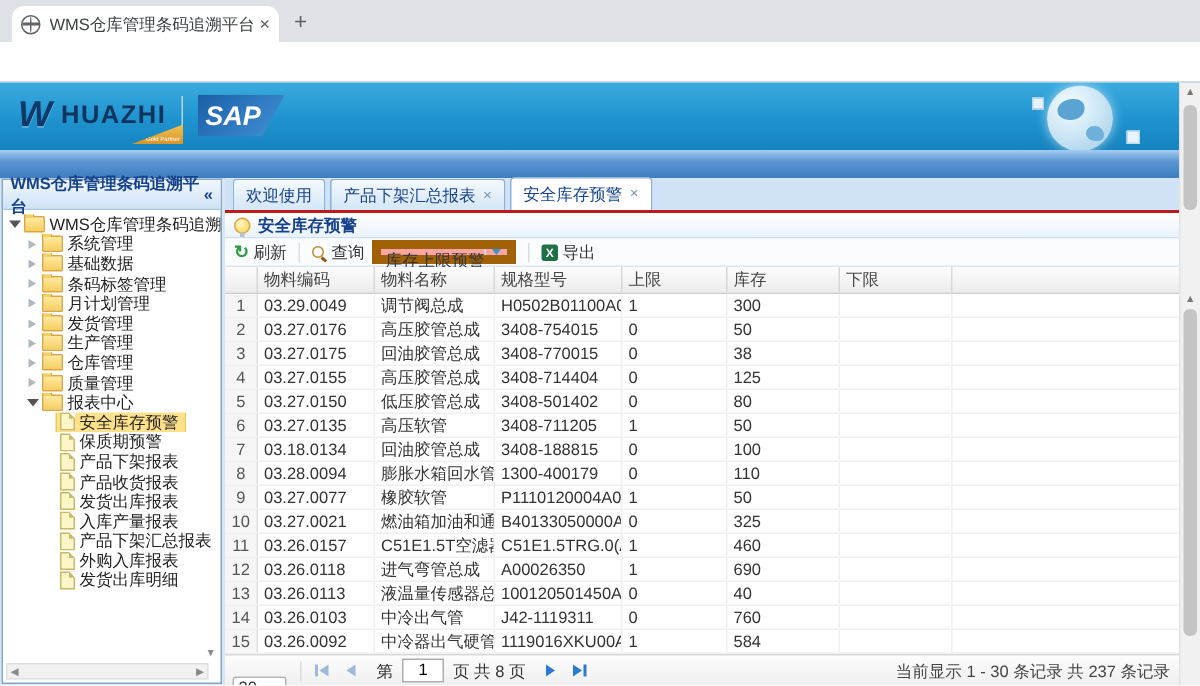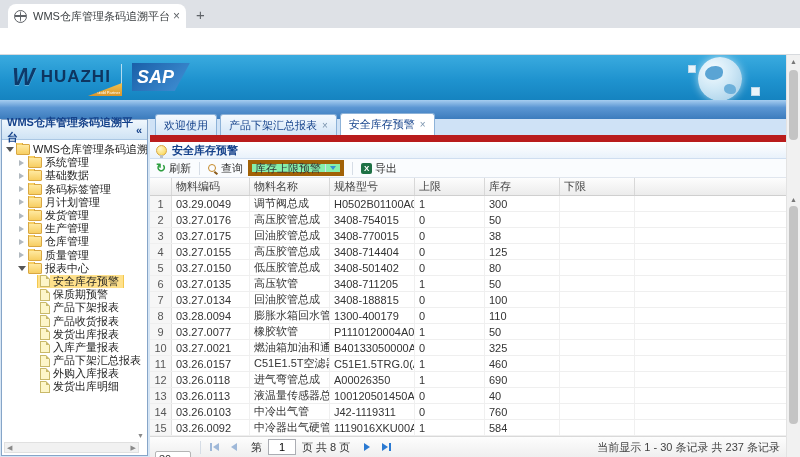--- a/index.html
+++ b/index.html
@@ -71,37 +71,37 @@
   .ticon.leaf:before{content:"";position:absolute;right:-1px;top:-1px;border:2.5px solid #fff;border-left-color:#c9b96a;border-bottom-color:#c9b96a;width:0;height:0;}
   .tlabel{color:#222;}
   .tree-item.selected .selwrap{background:#ffe18b;outline:1px solid #f3c84f;}
   .selwrap{display:flex;align-items:center;padding-right:4px;}
   .sb-up{position:absolute;right:3px;top:23px;color:#8a8a8a;font-size:7px;}
   .sb-down{position:absolute;right:3px;bottom:16px;color:#8a8a8a;font-size:7px;}
   .sb-hscroll{position:absolute;left:2px;bottom:2px;width:135px;height:11px;background:#f1f1f1;border:1px solid #e0e0e0;
     box-sizing:border-box;display:flex;align-items:center;justify-content:space-between;padding:0 2px;color:#8a8a8a;font-size:7px;}
   
   .content{position:absolute;left:150px;top:0;width:636px;height:338px;background:#fff;}
-  .ctabs{position:absolute;left:0;top:0;width:636px;height:23px;background:#cfe2f6;border-bottom:7px solid #b91c1c;box-sizing:border-box;display:flex;align-items:flex-end;padding-left:5px;}
+  .ctabs{position:absolute;left:0;top:0;width:636px;height:23px;background:#cfe2f6;border-bottom:2px solid #b91c1c;box-sizing:border-box;display:flex;align-items:flex-end;padding-left:5px;}
   .ctab{height:20px;margin-right:3px;border:1px solid #8db2d8;border-bottom:none;border-radius:3px 3px 0 0;
     background:linear-gradient(180deg,#f4f9fe,#d4e6f7);display:flex;align-items:center;padding:0 8px;color:#15428b;}
   .ctab.active{background:#fff;height:21px;position:relative;}
   .ctab .x{margin-left:5px;color:#7a93ad;font-size:10px;}
   .phdr{position:absolute;left:0;top:23px;width:636px;height:17px;background:linear-gradient(180deg,#ffffff,#e9f2fb);
     border-bottom:1px solid #cfdef0;box-sizing:border-box;display:flex;align-items:center;padding-left:6px;color:#15428b;font-weight:bold;}
   .bulb{width:9px;height:9px;border-radius:50%;background:radial-gradient(circle at 35% 30%,#fff6c8,#f8d34a);border:1px solid #d9a741;margin-right:5px;position:relative;}
   .bulb:after{content:"";position:absolute;left:3px;bottom:-3px;width:3px;height:2.5px;background:#b9c0c6;}
   .cbar{position:absolute;left:0;top:40px;width:636px;height:19px;background:#fafcfe;border-bottom:1px solid #e0e6ee;
     box-sizing:border-box;display:flex;align-items:center;padding-left:6px;gap:5px;}
   .tbtn{display:flex;align-items:center;gap:3px;color:#333;}
   .ico-refresh{color:#2d9e3f;font-weight:bold;font-size:12px;line-height:10px;}
   .ico-mag{width:6px;height:6px;border:1.5px solid #c58a2a;border-radius:50%;position:relative;margin-right:2px;}
   .ico-mag:after{content:"";position:absolute;right:-3px;bottom:-2.5px;width:4px;height:1.6px;background:#8a5a1a;transform:rotate(40deg);}
   .tsep{width:1px;height:13px;background:#d6dde6;margin:0 3px;}
-  .tsel{width:96px;height:16px;border:4px solid #a16207;background:#86efac;display:flex;align-items:center;justify-content:space-between;padding-left:3px;box-sizing:border-box;}
+  .tsel{width:96px;height:16px;border:6px solid #a16207;background:#fca5a5;display:flex;justify-content:space-between;padding-left:3px;box-sizing:border-box;}
   .tsel .chv{width:14px;height:100%;border-left:1px solid #cfe0f0;display:flex;align-items:center;justify-content:center;}
   .chv i{width:0;height:0;border-left:3.5px solid transparent;border-right:3.5px solid transparent;border-top:4.5px solid #3892d3;}
   .ico-xls{width:11px;height:11px;background:#1e7145;border-radius:2px;color:#fff;font-size:8px;font-weight:bold;
     display:flex;align-items:center;justify-content:center;}
   
   .ghead{position:absolute;left:0;top:59px;width:636px;height:18px;background:linear-gradient(180deg,#fdfdfd,#ececec);
     border-bottom:1px solid #cfcfcf;box-sizing:border-box;display:flex;color:#444;}
   .ghead .cell{border-right:1px solid #d8d8d8;display:flex;align-items:center;padding-left:4px;box-sizing:border-box;overflow:hidden;white-space:nowrap;}
   .grows{position:absolute;left:0;top:77px;width:636px;height:240px;overflow:hidden;}
   .grow{height:16px;display:flex;border-bottom:1px solid #efefef;box-sizing:border-box;background:#fff;}
@@ -457,21 +457,21 @@
             <div class="cell c1">03.27.0135</div>
             <div class="cell c2">高压软管</div>
             <div class="cell c3">3408-711205</div>
             <div class="cell c4">1</div>
             <div class="cell c5">50</div>
             <div class="cell c6"></div>
             <div class="cell cf"></div>
           </div>
           <div class="grow">
             <div class="cell c0">7</div>
-            <div class="cell c1">03.27.0134</div>
+            <div class="cell c1">03.18.0134</div>
             <div class="cell c2">回油胶管总成</div>
             <div class="cell c3">3408-188815</div>
             <div class="cell c4">0</div>
             <div class="cell c5">100</div>
             <div class="cell c6"></div>
             <div class="cell cf"></div>
           </div>
           <div class="grow">
             <div class="cell c0">8</div>
             <div class="cell c1">03.28.0094</div>

